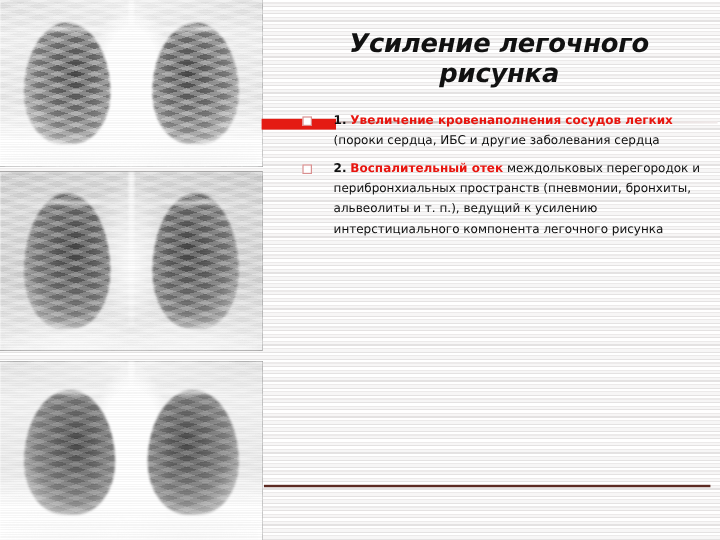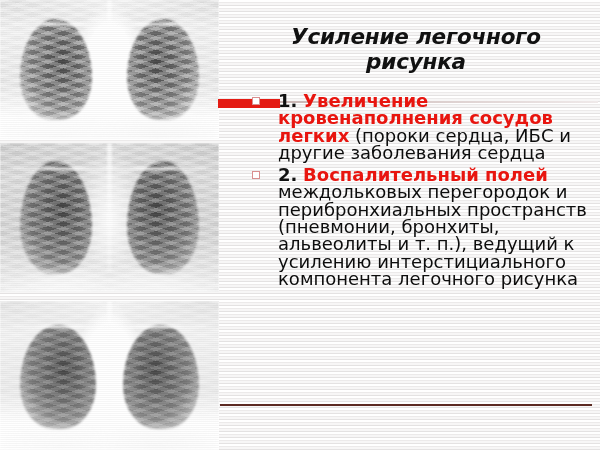--- a/index.html
+++ b/index.html
@@ -215,21 +215,21 @@
     top: 92px;
     width: 356px;
     margin: 0;
     padding: 0;
     list-style: none;
   }
   ul#bullets li {
     position: relative;
     padding-left: 36px;
     margin-bottom: 5px;
-    font-size: 18px;
+    font-size: 10px;
     line-height: 17.3px;
     color: #0d0d0d;
   }
   ul#bullets li .marker {
     position: absolute;
     left: 10px;
     top: 5px;
     width: 6px;
     height: 6px;
     border: 1px solid #d98f8f;
@@ -306,21 +306,21 @@
 
     <ul id="bullets">
 
       <li>
         <span class="marker"></span>
         <span class="num">1.</span><span> </span><span class="hl">Увеличение кровенаполнения сосудов легких</span><span class="rest"> (пороки сердца, ИБС и другие заболевания сердца</span>
       </li>
 
       <li>
         <span class="marker"></span>
-        <span class="num">2.</span><span> </span><span class="hl">Воспалительный полей</span><span class="rest"> междольковых перегородок и перибронхиальных пространств (пневмонии, бронхиты, альвеолиты и т. п.), ведущий к усилению интерстициального компонента легочного рисунка</span>
+        <span class="num">2.</span><span> </span><span class="hl">Воспалительный отек</span><span class="rest"> междольковых перегородок и перибронхиальных пространств (пневмонии, бронхиты, альвеолиты и т. п.), ведущий к усилению интерстициального компонента легочного рисунка</span>
       </li>
 
 
     </ul>
 
     <div id="bottom-rule"></div>
   </div>
 
 </div>
 

